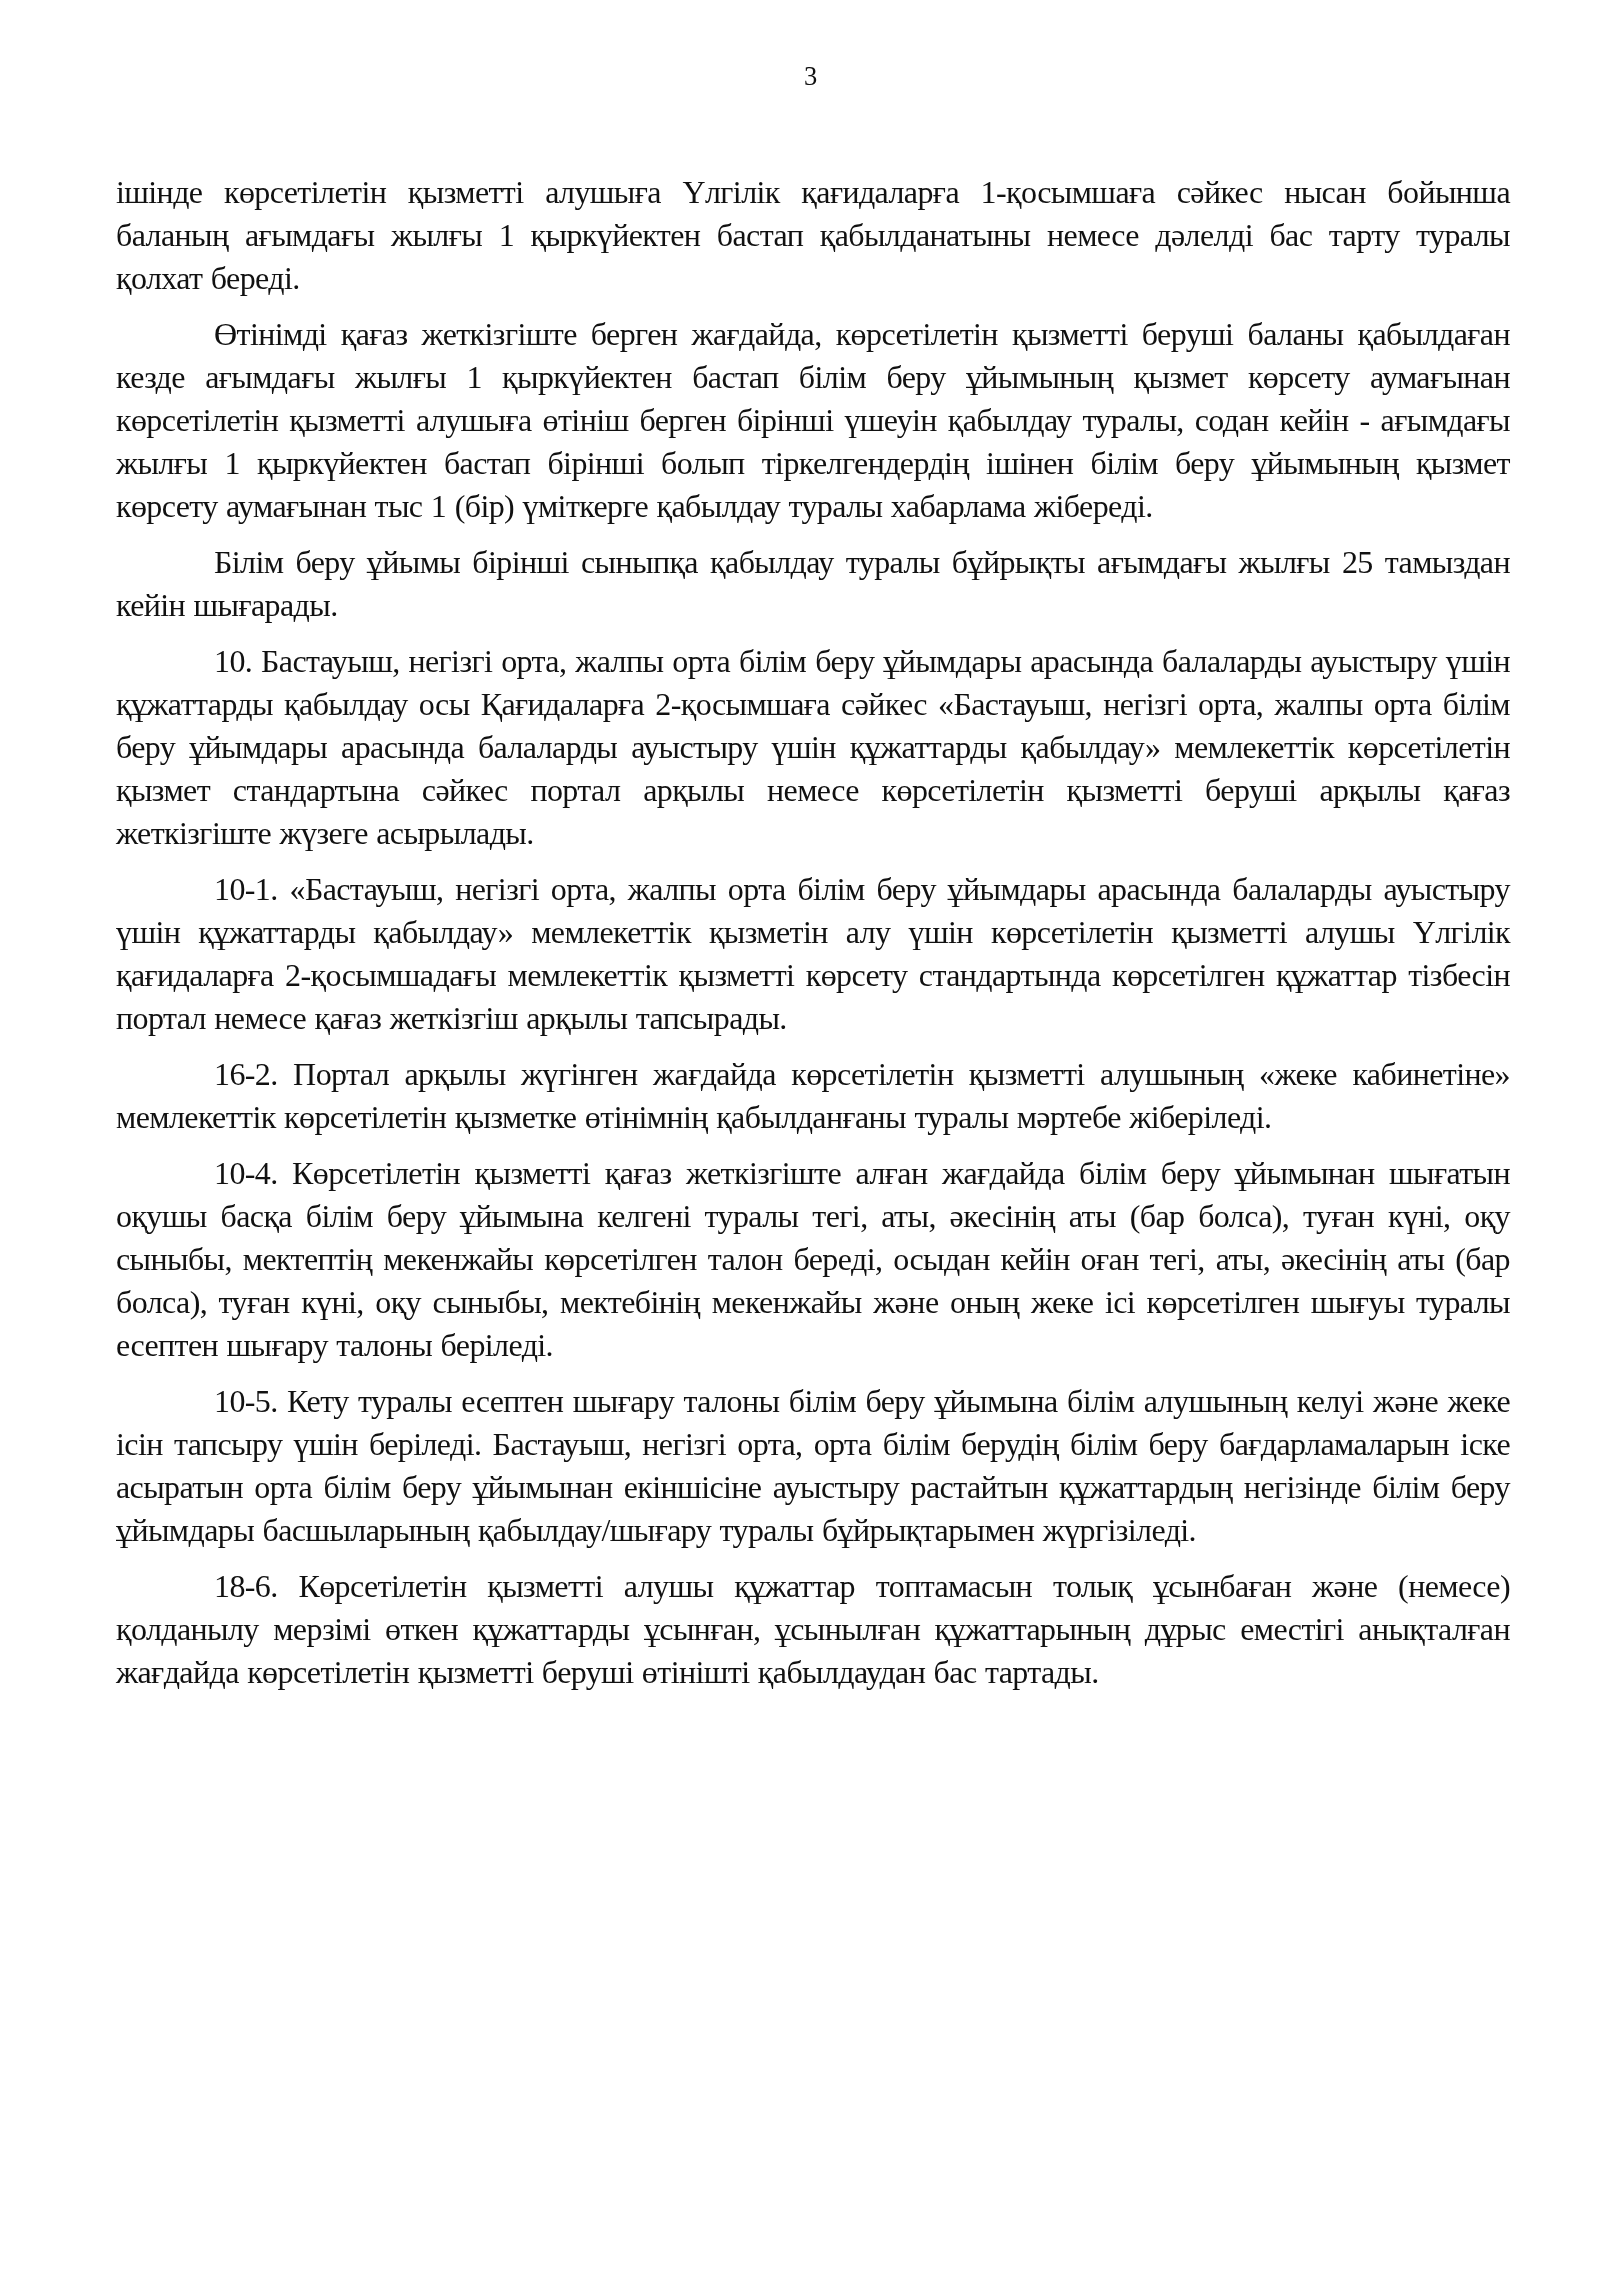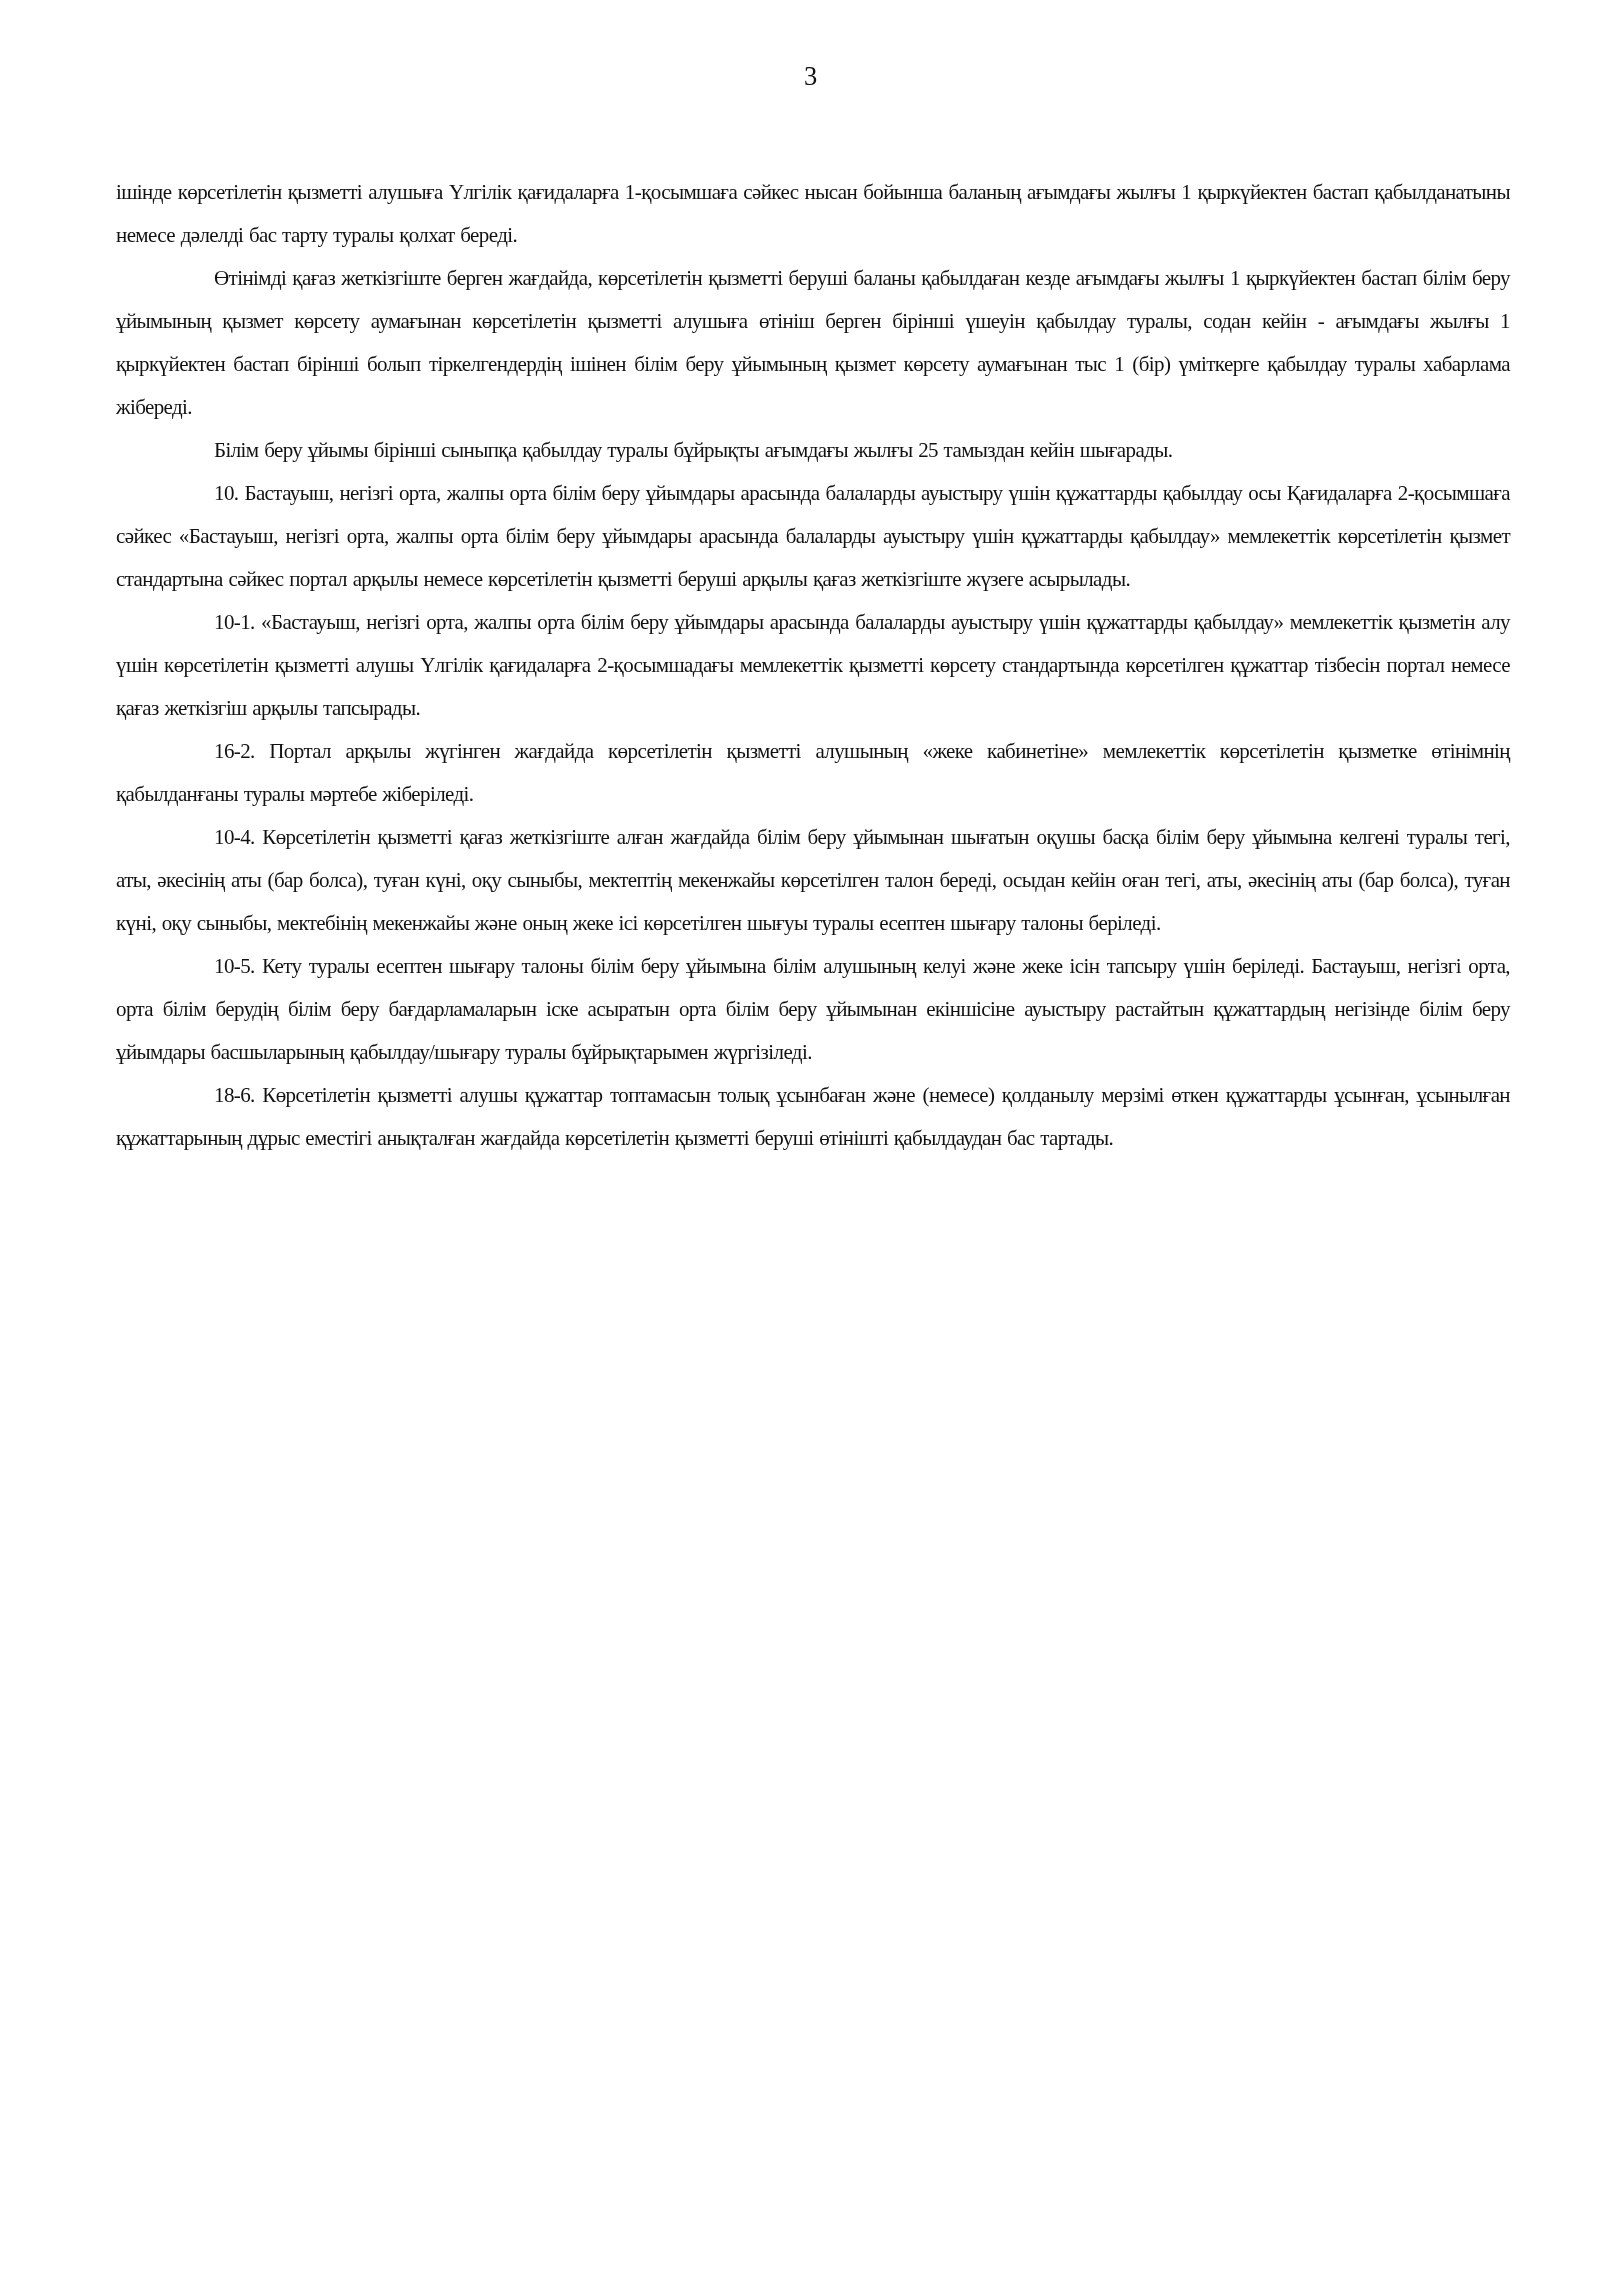--- a/index.html
+++ b/index.html
@@ -25,31 +25,32 @@
       line-height: 31px;
     }
     .body-text {
       position: absolute;
       top: 171px;
       left: 116px;
       width: 1394px;
     }
     .para {
       margin: 0;
-      font-size: 21px;
+      font-size: 32px;
       line-height: 43px;
       text-align: justify;
       text-align-last: left;
       letter-spacing: -0.6px;
       word-spacing: 1px;
       transform-origin: left top;
       transform: scaleX(1.0);
     }
     .para.indent {
       text-indent: 98px;
+      margin-top: 13px;
     }
   </style>
 </head>
 <body>
 
 <div class="page-number">3</div>
 
 <div class="body-text">
   <p class="para">ішінде көрсетілетін қызметті алушыға Үлгілік қағидаларға 1-қосымшаға сәйкес нысан бойынша баланың ағымдағы жылғы 1 қыркүйектен бастап қабылданатыны немесе дәлелді бас тарту туралы қолхат береді.</p>
   <p class="para indent">Өтінімді қағаз жеткізгіште берген жағдайда, көрсетілетін қызметті беруші баланы қабылдаған кезде ағымдағы жылғы 1 қыркүйектен бастап білім беру ұйымының қызмет көрсету аумағынан көрсетілетін қызметті алушыға өтініш берген бірінші үшеуін қабылдау туралы, содан кейін - ағымдағы жылғы 1 қыркүйектен бастап бірінші болып тіркелгендердің ішінен білім беру ұйымының қызмет көрсету аумағынан тыс 1 (бір) үміткерге қабылдау туралы хабарлама жібереді.</p>

